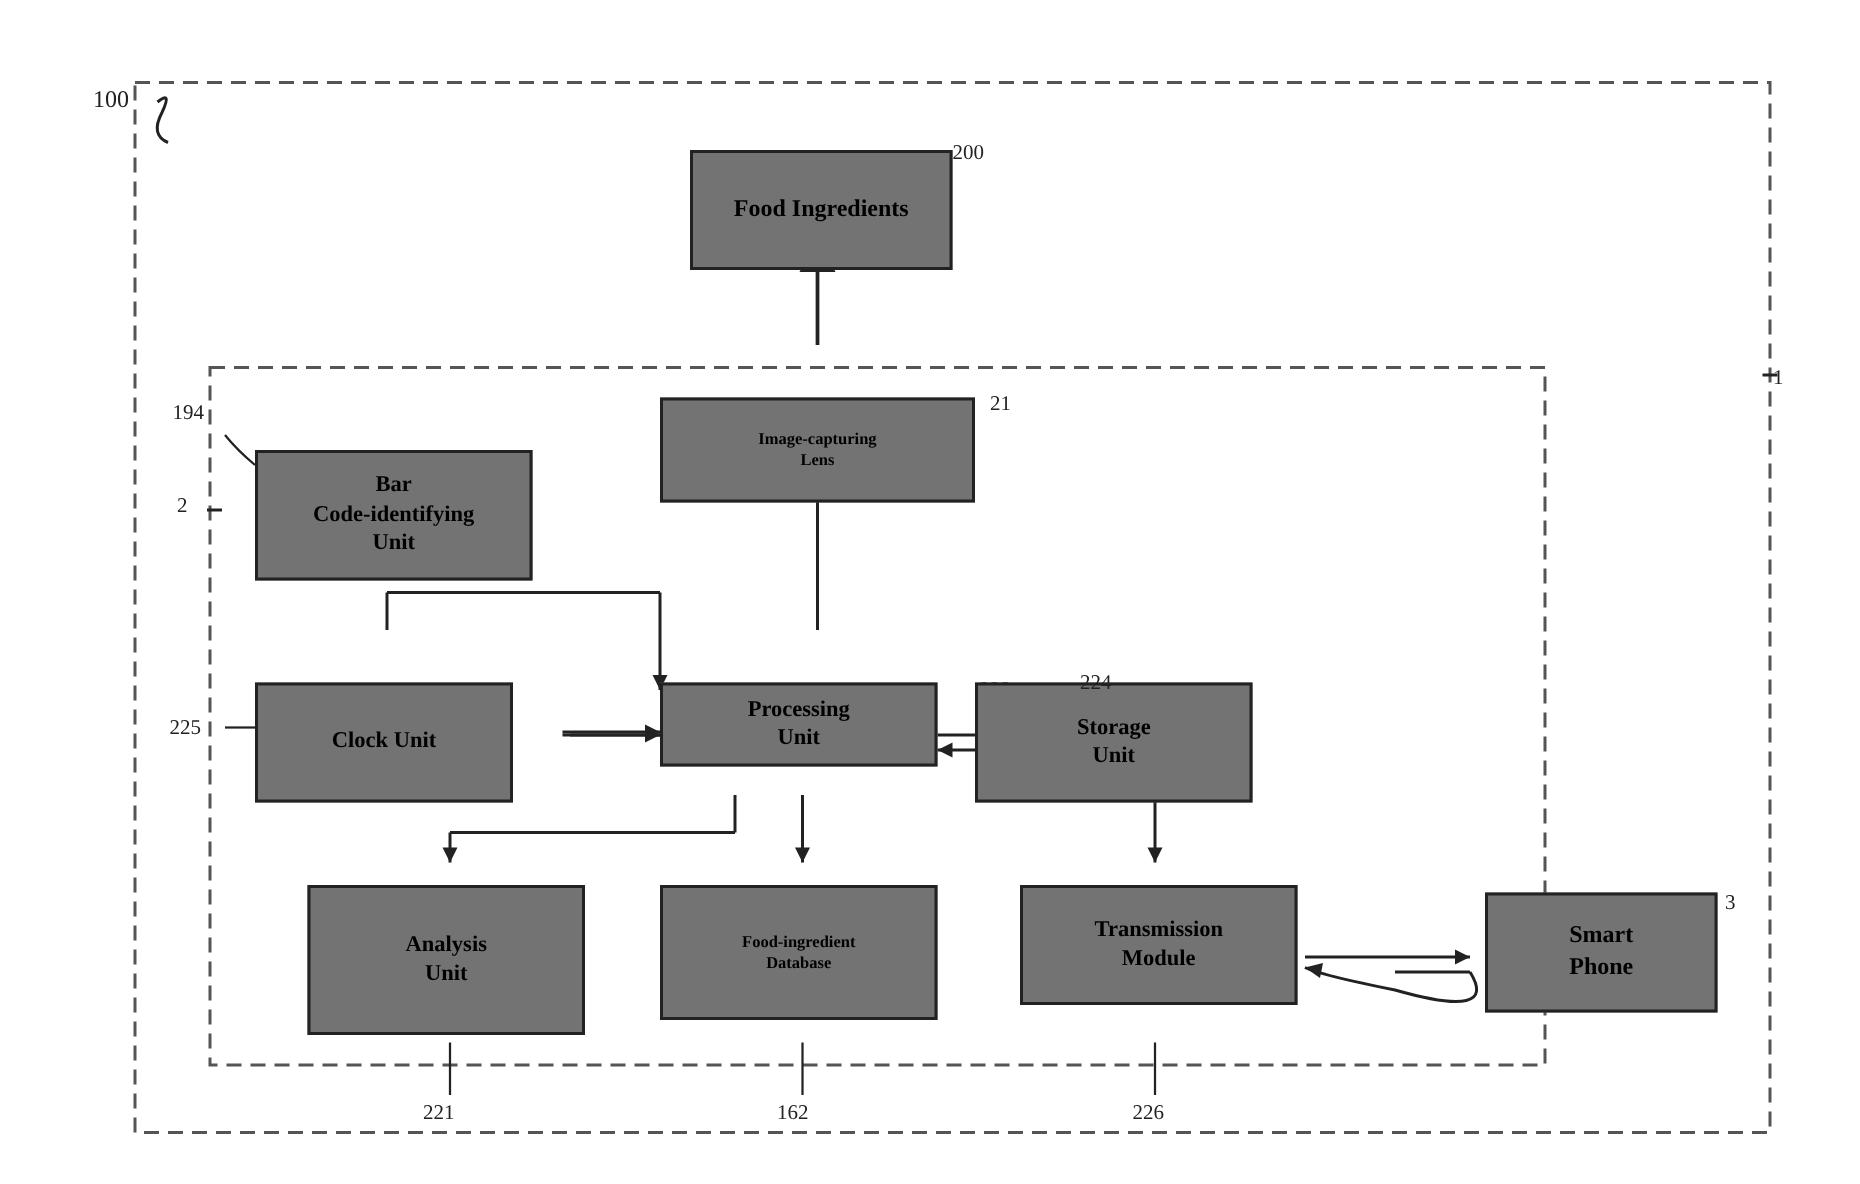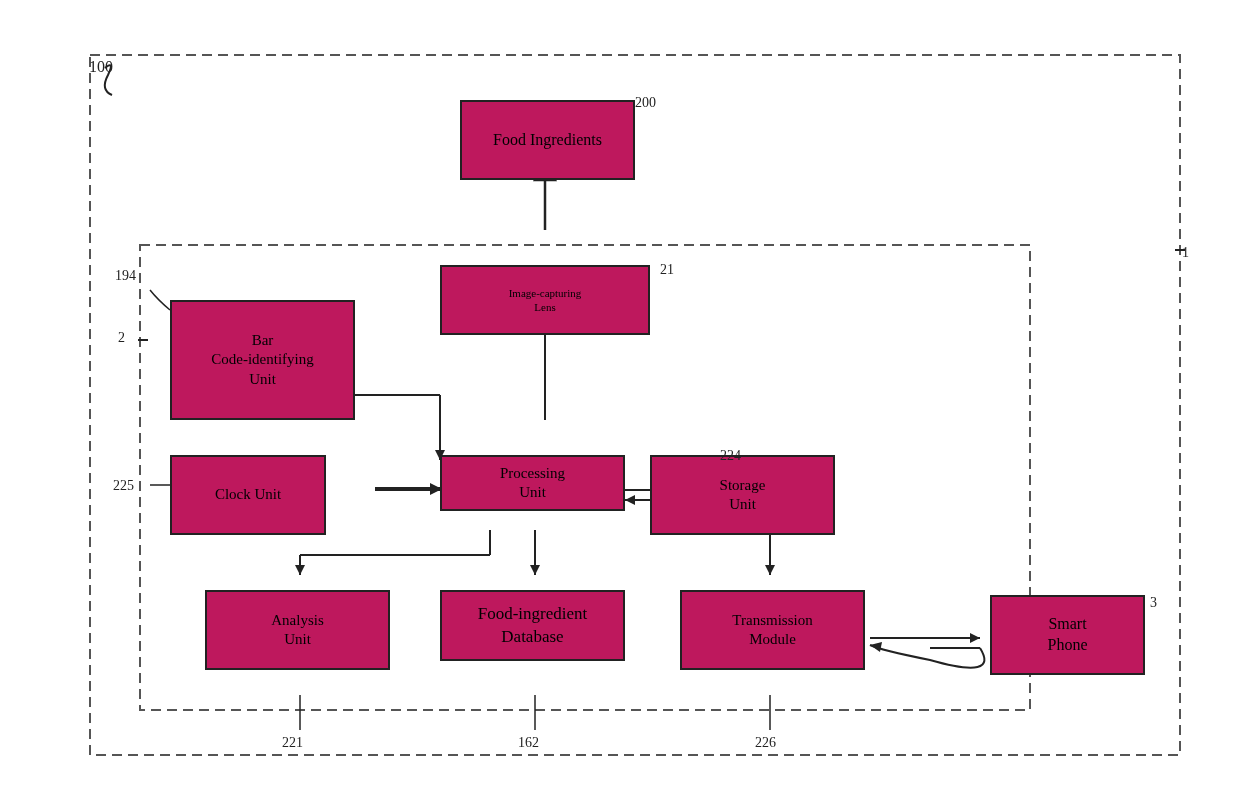--- a/index.html
+++ b/index.html
@@ -19,27 +19,28 @@
     }
     svg {
       position: absolute;
       top: 0; left: 0;
       width: 1240px;
       height: 789px;
     }
     .box {
       position: absolute;
       border: 2px solid #222;
-      background: #be185d;
+      background: #737373;
       display: flex;
       align-items: center;
       justify-content: center;
       text-align: center;
       font-size: 15px;
       line-height: 1.3;
+      font-weight: bold;
     }
     .label {
       position: absolute;
       font-size: 14px;
       font-family: 'Times New Roman', Times, serif;
       color: #222;
     }
   </style>
 </head>
 <body>
@@ -112,47 +113,47 @@
 
   <div class="box" style="left:460px; top:100px; width:175px; height:80px; font-size:16px;">Food
 Ingredients</div>
 
   <div class="label" style="left:635px; top:95px;">200</div>
 
   <div class="box" style="left:440px; top:265px; width:210px; height:70px; font-size:11px;">Image-capturing<br>Lens</div>
 
   <div class="label" style="left:660px; top:262px;">21</div>
 
-  <div class="box" style="left:170px; top:300px; width:185px; height:120px; font-size:15px;">Bar<br>Code-identifying<br>Unit</div>
+  <div class="box" style="left:170px; top:300px; width:185px; height:87px; font-size:15px;">Bar<br>Code-identifying<br>Unit</div>
 
   <div class="label" style="left:115px; top:268px;">194</div>
 
-  <div class="box" style="left:170px; top:455px; width:156px; height:80px; font-size:15px;">Clock Unit</div>
+  <div class="box" style="left:170px; top:455px; width:172px; height:80px; font-size:15px;">Clock Unit</div>
 
   <div class="label" style="left:113px; top:478px;">225</div>
 
   <div class="box" style="left:440px; up:0; top:455px; width:185px; height:56px; font-size:15px;">Processing<br>Unit</div>
 
   <div class="label" style="left:633px; top:453px;margin-left:20px;">223</div>
 
   <div class="box" style="left:650px; top:455px; width:185px; height:80px; font-size:15px;">Storage<br>Unit</div>
 
   <div class="label" style="left:720px; top:448px;">224</div>
 
-  <div class="box" style="left:205px; top:590px; width:185px; height:80px; font-size:15px;">Analysis<br>Unit</div>
+  <div class="box" style="left:205px; top:590px; width:185px; height:100px; font-size:15px;">Analysis<br>Unit</div>
 
-  <div class="box" style="left:440px; top:590px; width:185px; height:71px; font-size:17px;">Food-ingredient<br>Database</div>
+  <div class="box" style="left:440px; top:590px; width:185px; height:90px; font-size:11px;">Food-ingredient<br>Database</div>
 
   <div class="box" style="left:990px; top:595px; width:155px; height:80px; font-size:16px;">Smart<br>Phone</div>
 
   <div class="box" style="left:680px; top:590px; width:185px; height:80px; font-size:15px;">Transmission<br>Module</div>
 
   <div class="label" style="left:1150px; top:595px;">3</div>
 
-  <div class="label" style="left:62px; top:58px; font-size:16px;margin-left:27px;">100</div>
+  <div class="label" style="left:62px; top:58px; font-size:16px;">100</div>
 
   <div class="label" style="left:1182px; top:245px;">1</div>
 
   <div class="label" style="left:118px; top:330px;">2</div>
 
   <div class="label" style="left:282px; top:735px;">221</div>
 
   <div class="label" style="left:518px; top:735px;">162</div>
 
   <div class="label" style="left:755px; top:735px;">226</div>

